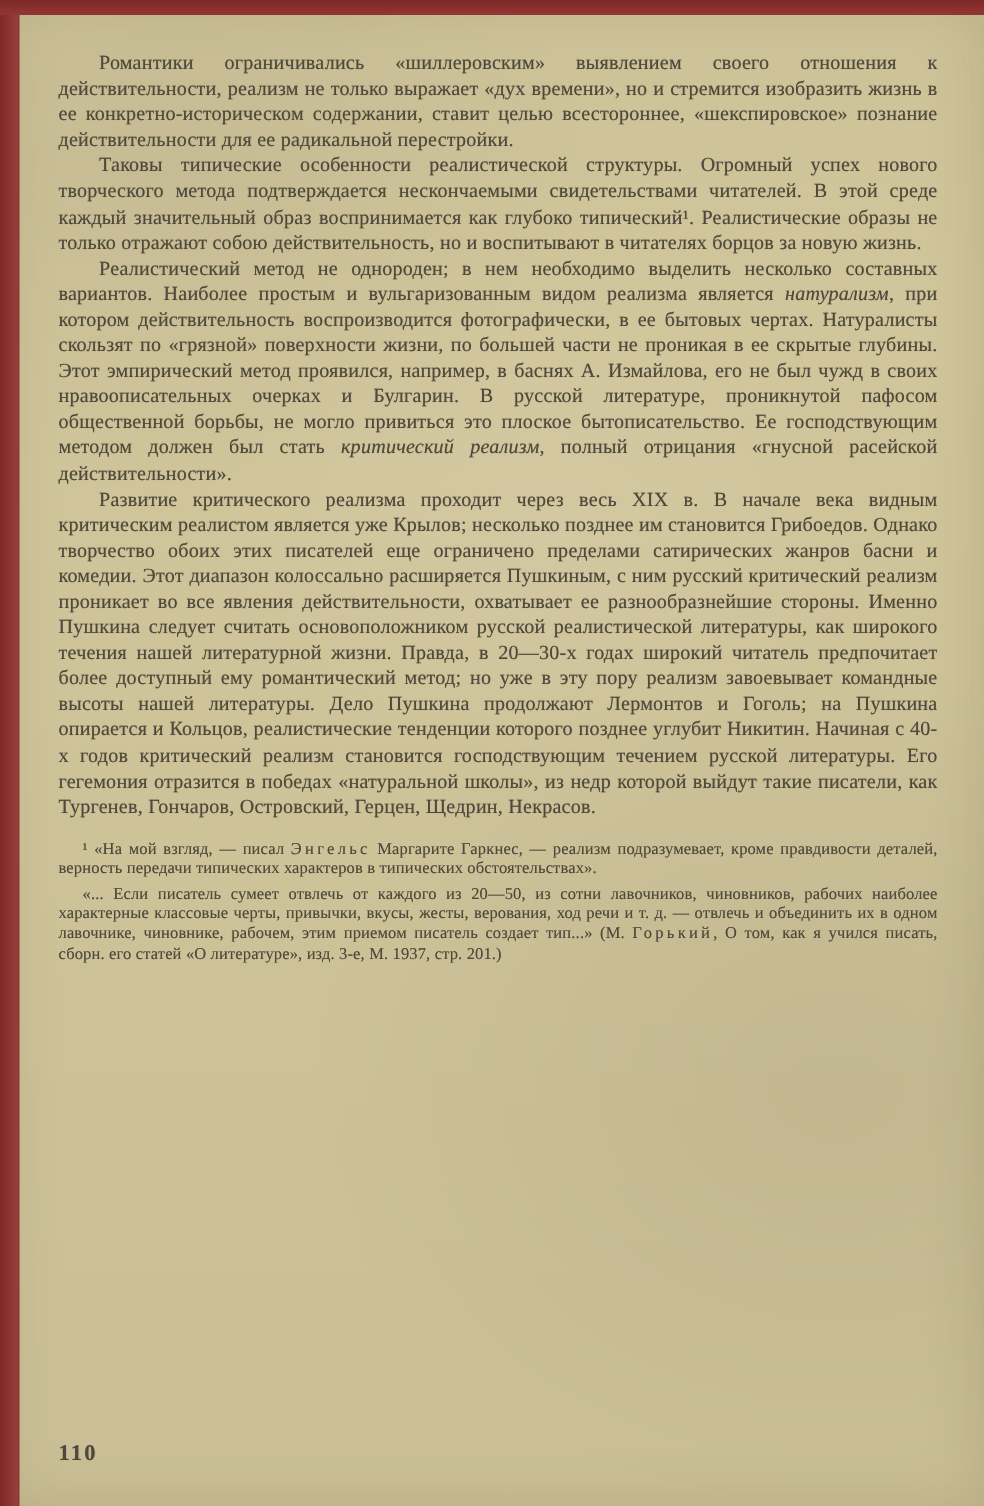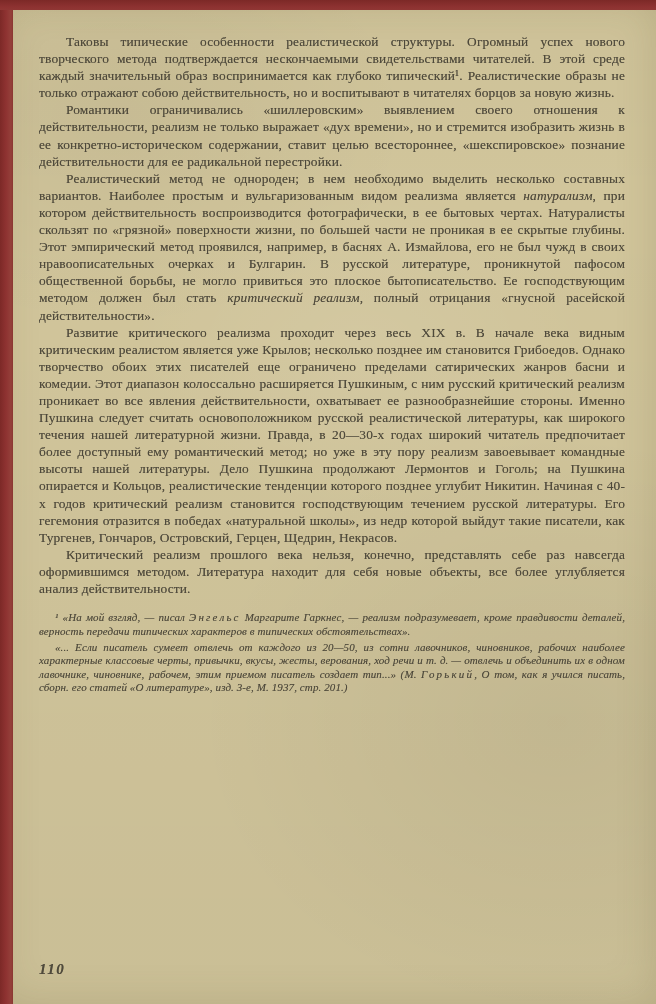--- a/index.html
+++ b/index.html
@@ -62,53 +62,50 @@
   .footnotes{
     margin-top:14px;
   }
   .footnotes p{
     margin:0;
     text-indent:16px;
     font-size:11px;
     line-height:13.4px;
     letter-spacing:0.1px;
     text-shadow:0 0 0.4px rgba(78,73,59,0.5);
-    font-style:italic;
   }
   .footnotes p + p{
     margin-top:3px;
   }
   em{}
   .spaced{letter-spacing:2.2px;}
   .pagenum{
     position:absolute;
     left:39px;
     bottom:26px;
-    font-style:italic;
     font-weight:bold;
     font-size:15px;
     letter-spacing:1.5px;
     z-index:2;
     text-shadow:0 0 0.5px rgba(78,73,59,0.55);
   }
 </style>
 </head>
 <body>
 
 <div class="page">
   <div class="band-left"></div>
   <div class="band-top"></div>
 
   <div class="content">
     <div class="body-text">
+        <p><span>Романтики ограничивались «шиллеровским» выявлением своего отношения к действительности, реализм не только выражает «дух времени», но и стремится изобразить жизнь в ее конкретно-историческом содержании, ставит целью всестороннее, «шекспировское» познание действительности для ее радикальной перестройки.</span></p>
         <p><span>Таковы типические особенности реалистической структуры. Огромный успех нового творческого метода подтверждается нескончаемыми свидетельствами читателей. В этой среде каждый значительный образ воспринимается как глубоко типический¹. Реалистические образы не только отражают собою действительность, но и воспитывают в читателях борцов за новую жизнь.</span></p>
-        <p><span>Романтики ограничивались «шиллеровским» выявлением своего отношения к действительности, реализм не только выражает «дух времени», но и стремится изобразить жизнь в ее конкретно-историческом содержании, ставит целью всестороннее, «шекспировское» познание действительности для ее радикальной перестройки.</span></p>
         <p><span>Реалистический метод не однороден; в нем необходимо выделить несколько составных вариантов. Наиболее простым и вульгаризованным видом реализма является </span><em>натурализм</em><span>, при котором действительность воспроизводится фотографически, в ее бытовых чертах. Натуралисты скользят по «грязной» поверхности жизни, по большей части не проникая в ее скрытые глубины. Этот эмпирический метод проявился, например, в баснях А. Измайлова, его не был чужд в своих нравоописательных очерках и Булгарин. В русской литературе, проникнутой пафосом общественной борьбы, не могло привиться это плоское бытописательство. Ее господствующим методом должен был стать </span><em>критический реализм</em><span>, полный отрицания «гнусной расейской действительности».</span></p>
         <p><span>Развитие критического реализма проходит через весь XIX в. В начале века видным критическим реалистом является уже Крылов; несколько позднее им становится Грибоедов. Однако творчество обоих этих писателей еще ограничено пределами сатирических жанров басни и комедии. Этот диапазон колоссально расширяется Пушкиным, с ним русский критический реализм проникает во все явления действительности, охватывает ее разнообразнейшие стороны. Именно Пушкина следует считать основоположником русской реалистической литературы, как широкого течения нашей литературной жизни. Правда, в 20—30-х годах широкий читатель предпочитает более доступный ему романтический метод; но уже в эту пору реализм завоевывает командные высоты нашей литературы. Дело Пушкина продолжают Лермонтов и Гоголь; на Пушкина опирается и Кольцов, реалистические тенденции которого позднее углубит Никитин. Начиная с 40-х годов критический реализм становится господствующим течением русской литературы. Его гегемония отразится в победах «натуральной школы», из недр которой выйдут такие писатели, как Тургенев, Гончаров, Островский, Герцен, Щедрин, Некрасов.</span></p>
-        <p><span>Критический реализм прошлого века нельзя, конечно, представлять себе раз навсегда оформившимся методом. Литература находит для себя новые объекты, все более углубляется анализ действительности.</span></p>
       </div>
     <div class="footnotes">
         <p><span>¹ «На мой взгляд, — писал </span><span class="spaced">Энгельс</span><span> Маргарите Гаркнес, — реализм подразумевает, кроме правдивости деталей, верность передачи типических характеров в типических обстоятельствах».</span></p>
         <p><span>«... Если писатель сумеет отвлечь от каждого из 20—50, из сотни лавочников, чиновников, рабочих наиболее характерные классовые черты, привычки, вкусы, жесты, верования, ход речи и т. д. — отвлечь и объединить их в одном лавочнике, чиновнике, рабочем, этим приемом писатель создает тип...» (М. </span><span class="spaced">Горький</span><span>, О том, как я учился писать, сборн. его статей «О литературе», изд. 3-е, М. 1937, стр. 201.)</span></p>
       </div>
   </div>
 
   <div class="pagenum">110</div>
 </div>
 

